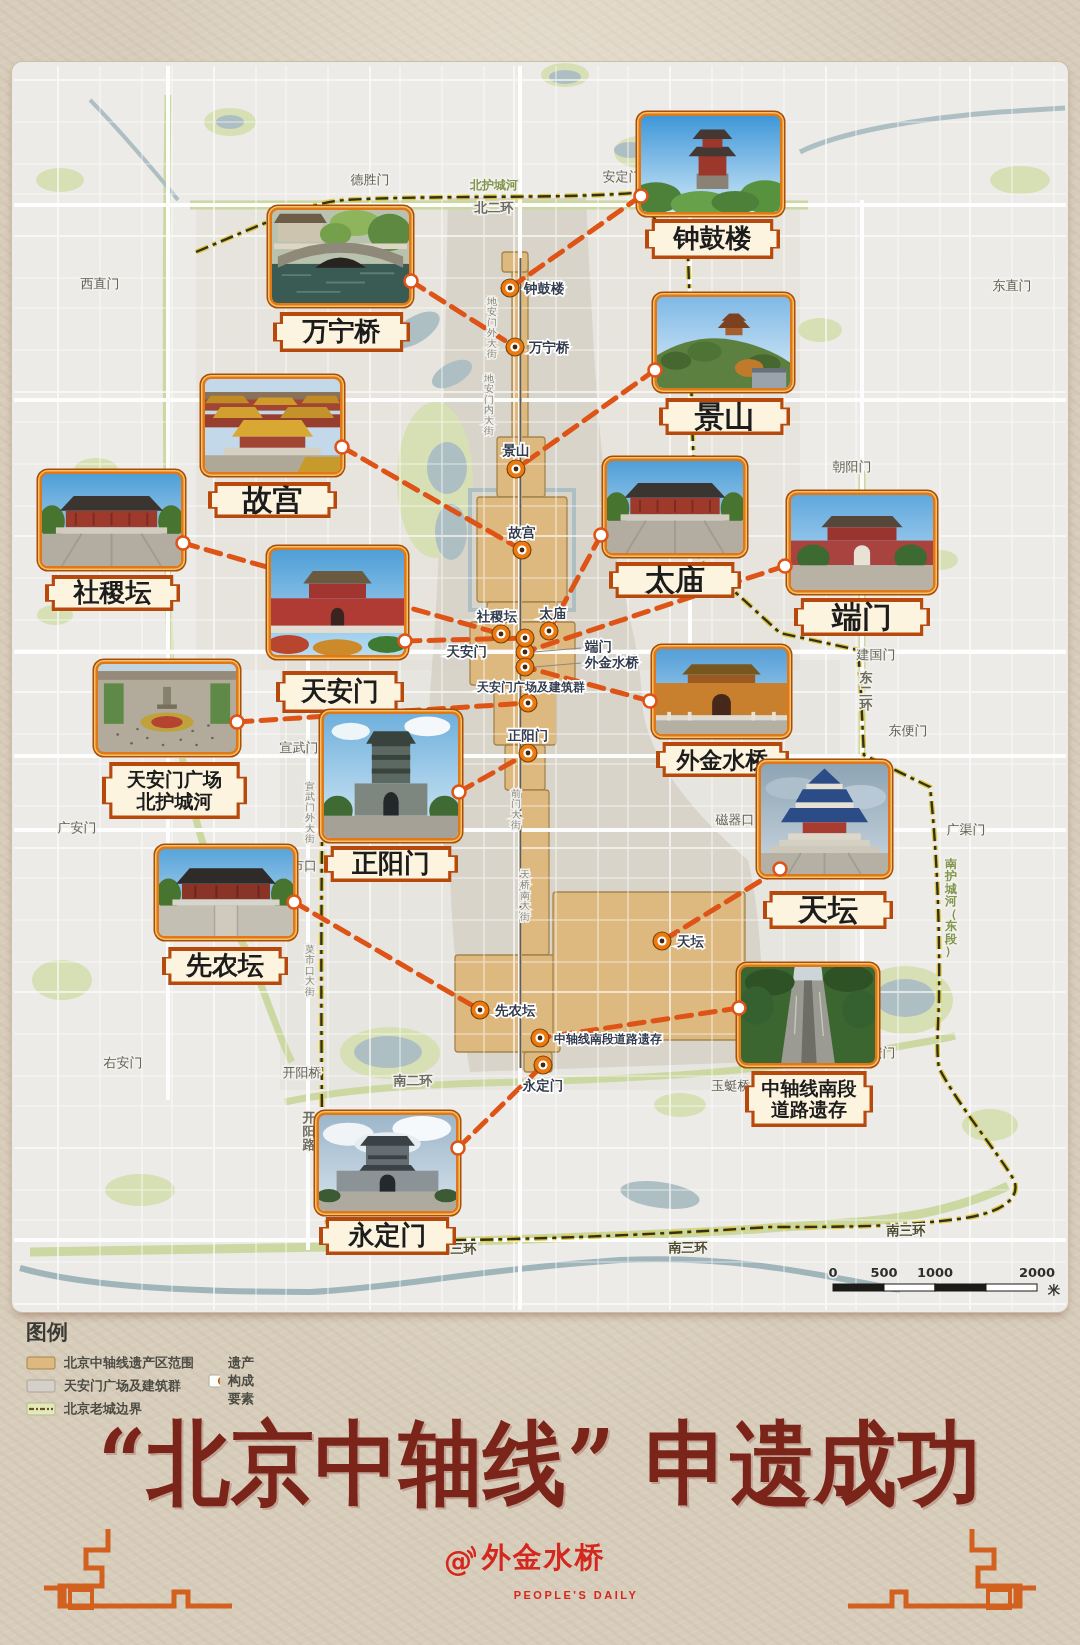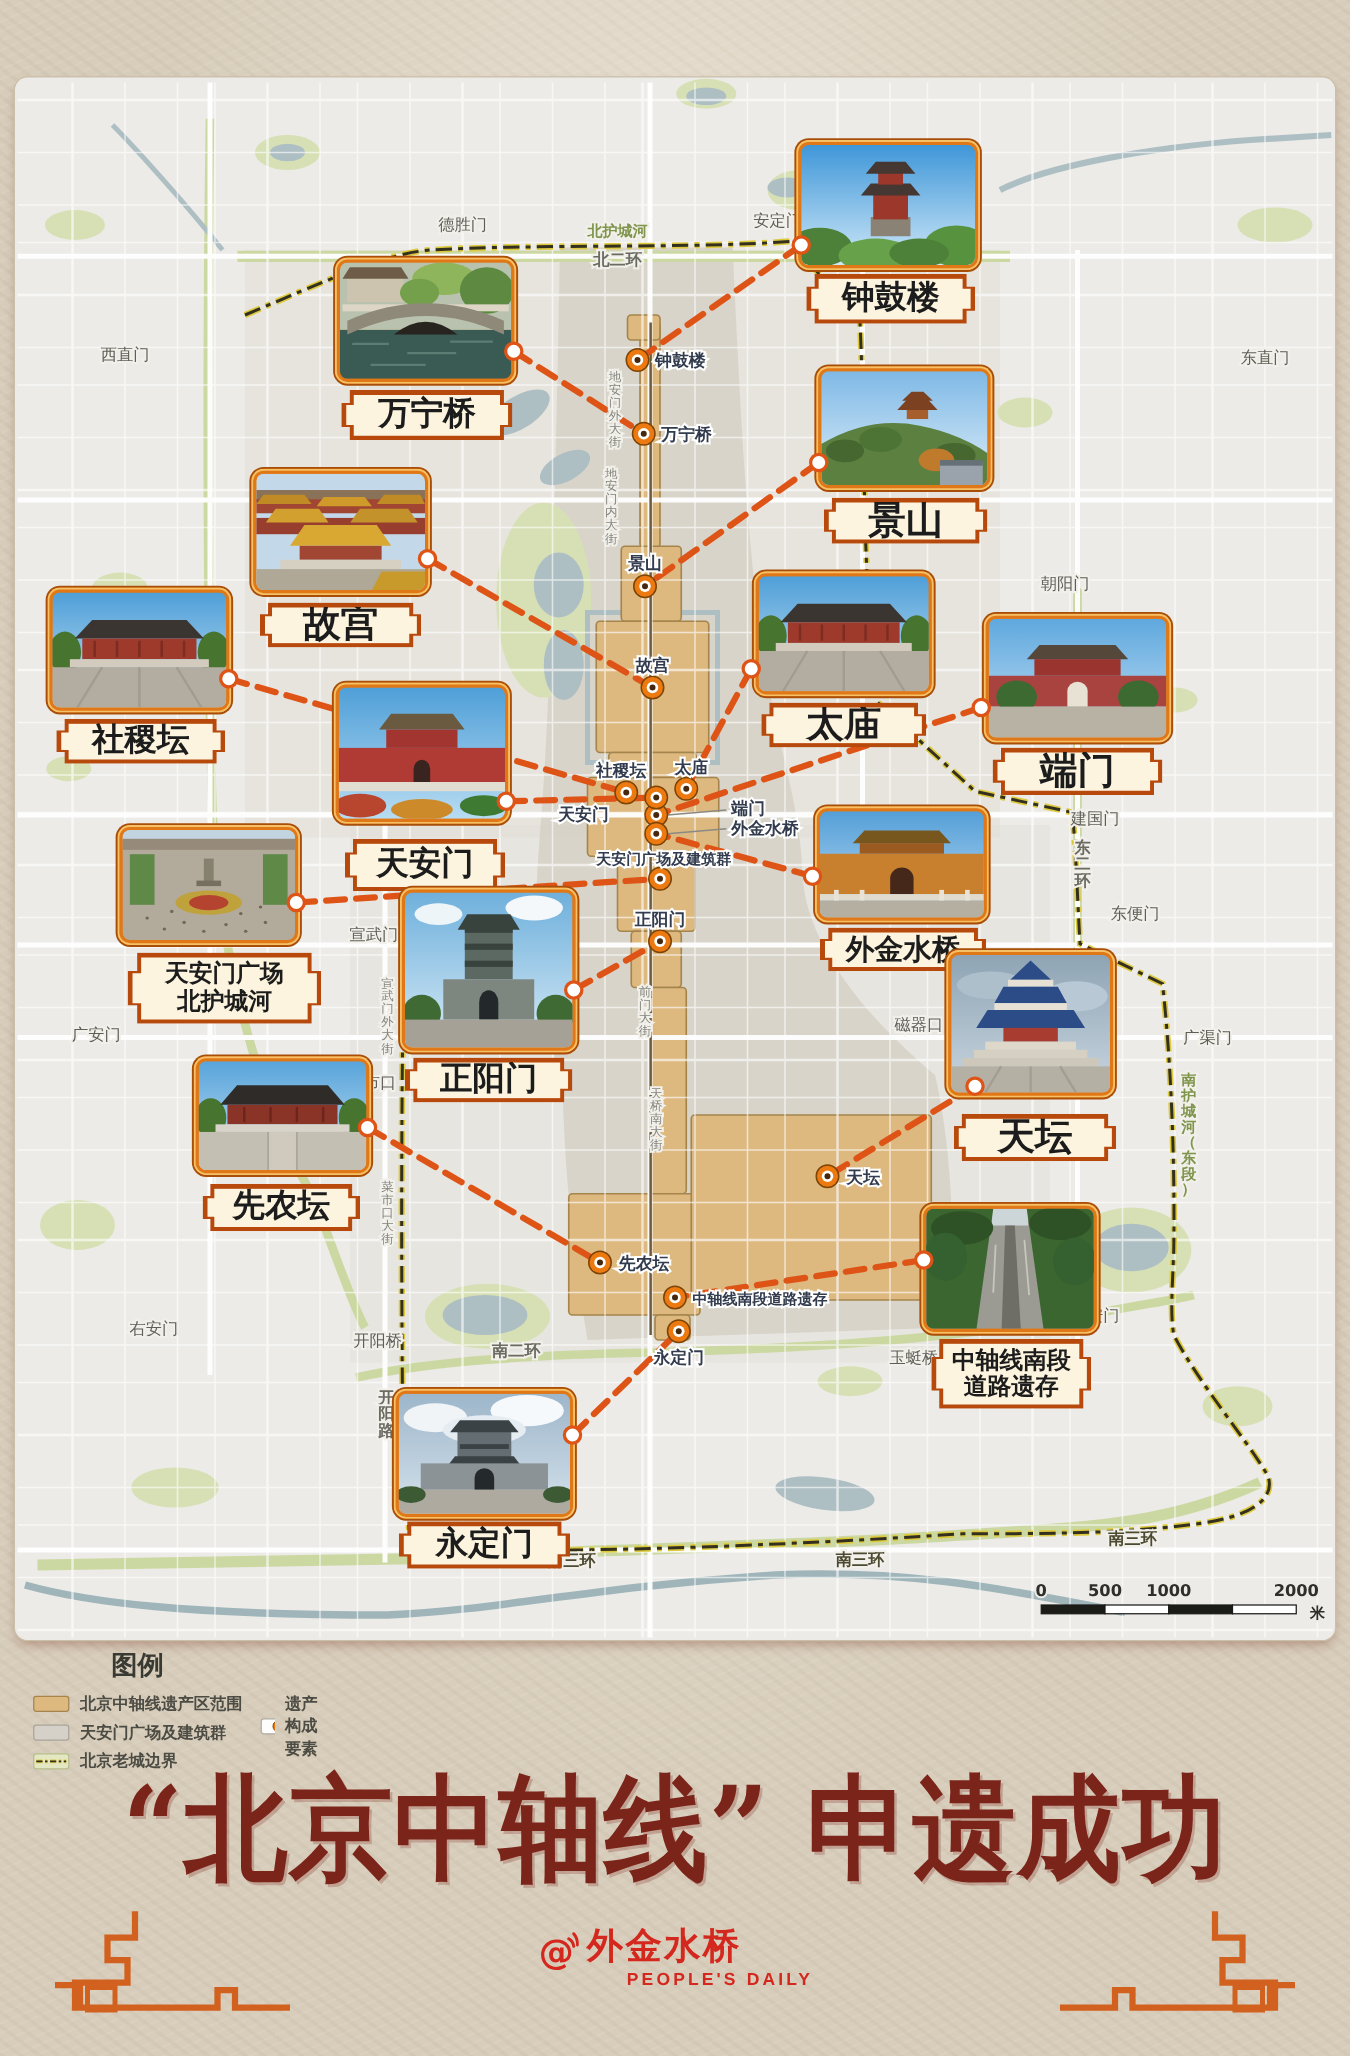--- a/index.html
+++ b/index.html
@@ -17,32 +17,32 @@
     box-shadow:0 0 0 1.5px #a84e08, inset 0 0 0 1.5px #f5c066;}
   .photo-card svg{display:block;border-radius:6px;}
   .plaque{position:absolute;z-index:4;background:#b8490c;
     --notch:polygon(0 26%,5% 26%,5% 0,95% 0,95% 26%,100% 26%,100% 74%,95% 74%,95% 100%,5% 100%,5% 74%,0 74%);
     clip-path:var(--notch);}
   .plaque-in{position:absolute;inset:3.5px;background:#fcf4de;clip-path:var(--notch);
     display:flex;flex-direction:column;align-items:center;justify-content:center;}
   .plaque-in span{font-family:"DejaVu Serif","Liberation Serif",serif;font-weight:700;color:#1c1c1c;
     line-height:1.12;white-space:nowrap;}
   .legend{position:absolute;left:26px;top:1318px;z-index:2;}
-  .legend h3{margin:0 0 8px 0;font-size:21px;color:#3a3a34;font-weight:700;text-align:center;}
+  .legend h3{margin:0 0 8px 0;font-size:21px;color:#3a3a34;font-weight:700;}
   .lg-grid{position:relative;}
   .lg-item{display:flex;align-items:center;margin-bottom:5px;}
   .lg-item .txt{font-size:13px;font-weight:700;color:#4c4c44;margin-left:8px;}
   .lg-col2{position:absolute;left:182px;top:0;}
   .big-title{position:absolute;left:0;right:0;top:1409px;z-index:2;text-align:center;
     font-family:"DejaVu Serif","Liberation Serif",serif;font-weight:900;font-size:83px;color:#7b241a;
     letter-spacing:1px;transform:scaleY(1.1);text-shadow:2px 2px 0 rgba(123,36,26,.25);}
   .pd{position:absolute;top:1543px;left:0;right:0;z-index:2;display:flex;justify-content:center;align-items:flex-start;}
   .pd .cnwrap{display:flex;flex-direction:column;align-items:flex-start;margin-left:6px;}
   .pd .cn{font-size:29px;font-weight:900;color:#d4271d;letter-spacing:2px;line-height:1;}
-  .pd .en{font-size:14px;font-weight:700;color:#d4271d;letter-spacing:2.5px;margin-top:3px;padding-left:32px;}
+  .pd .en{font-size:11px;font-weight:700;color:#d4271d;letter-spacing:2.5px;margin-top:17px;padding-left:32px;}
   .source{position:absolute;top:1602px;left:0;right:0;z-index:2;text-align:center;
     font-size:23px;font-weight:700;color:#8a2f1d;}
   .corner{position:absolute;z-index:1;width:210px;height:100px;}
   .corner.left{left:24px;top:1526px;}
   .corner.right{right:24px;top:1526px;transform:scaleX(-1);}
 </style>
 </head>
 <body>
 
 <div class="poster">
@@ -564,21 +564,21 @@
             <circle cx="66" cy="92" r="1.4"></circle>
             <circle cx="84" cy="86" r="1.4"></circle>
             <circle cx="100" cy="92" r="1.4"></circle>
             <circle cx="116" cy="84" r="1.4"></circle>
             <circle cx="40" cy="74" r="1.4"></circle>
             <circle cx="96" cy="76" r="1.4"></circle>
             <circle cx="112" cy="70" r="1.4"></circle>
           </g>
         </svg>
       </div>
-      <div class="plaque" style="left: 102px; top: 762px; width: 115px; height: 57px; padding-left: 40px;">
+      <div class="plaque" style="left: 102px; top: 762px; width: 145px; height: 57px;">
         <div class="plaque-in">
           <span style="font-size:19px">天安门广场</span>
           <span style="font-size:19px">北护城河</span>
         </div>
       </div>
       <div class="photo-card" style="left: 652px; top: 645px; width: 131px; height: 85px;">
         <svg width="131" height="85" viewBox="0 0 140 100" preserveAspectRatio="none">
           <defs>
             <linearGradient id="gwaijinshuiqiao" x1="0" y1="0" x2="0" y2="1">
               <stop offset="0" stop-color="#549fd8"></stop>

